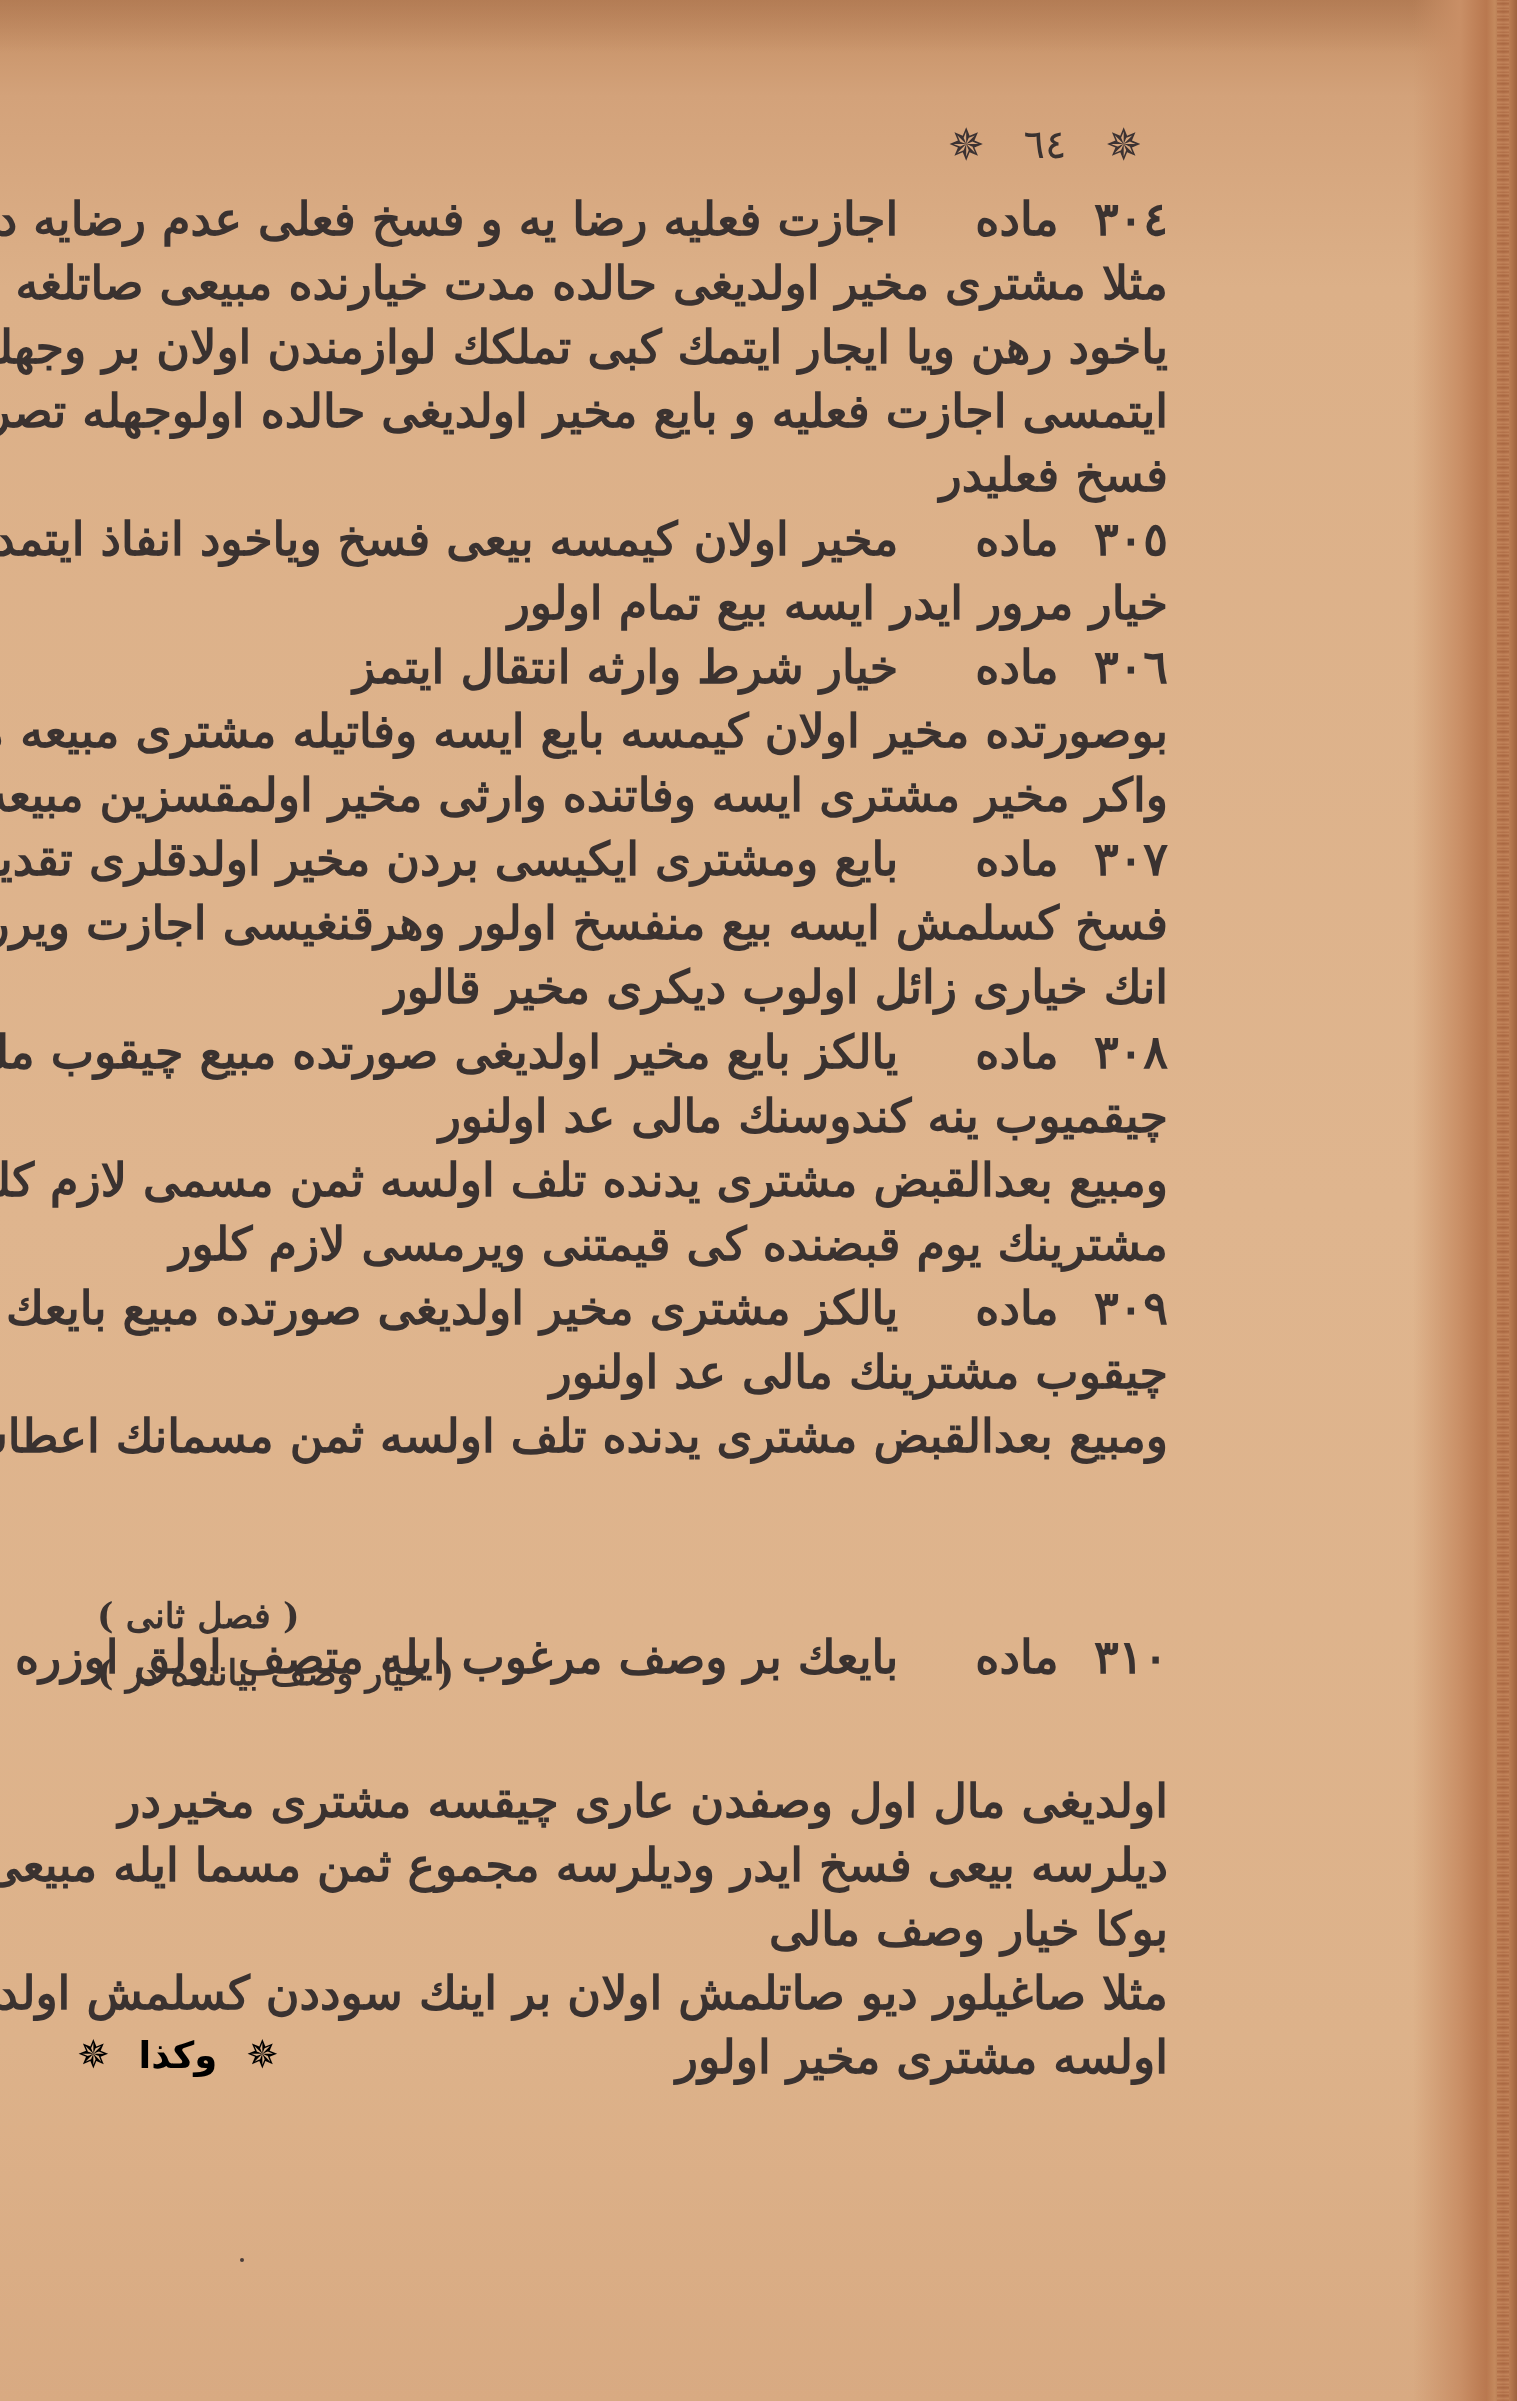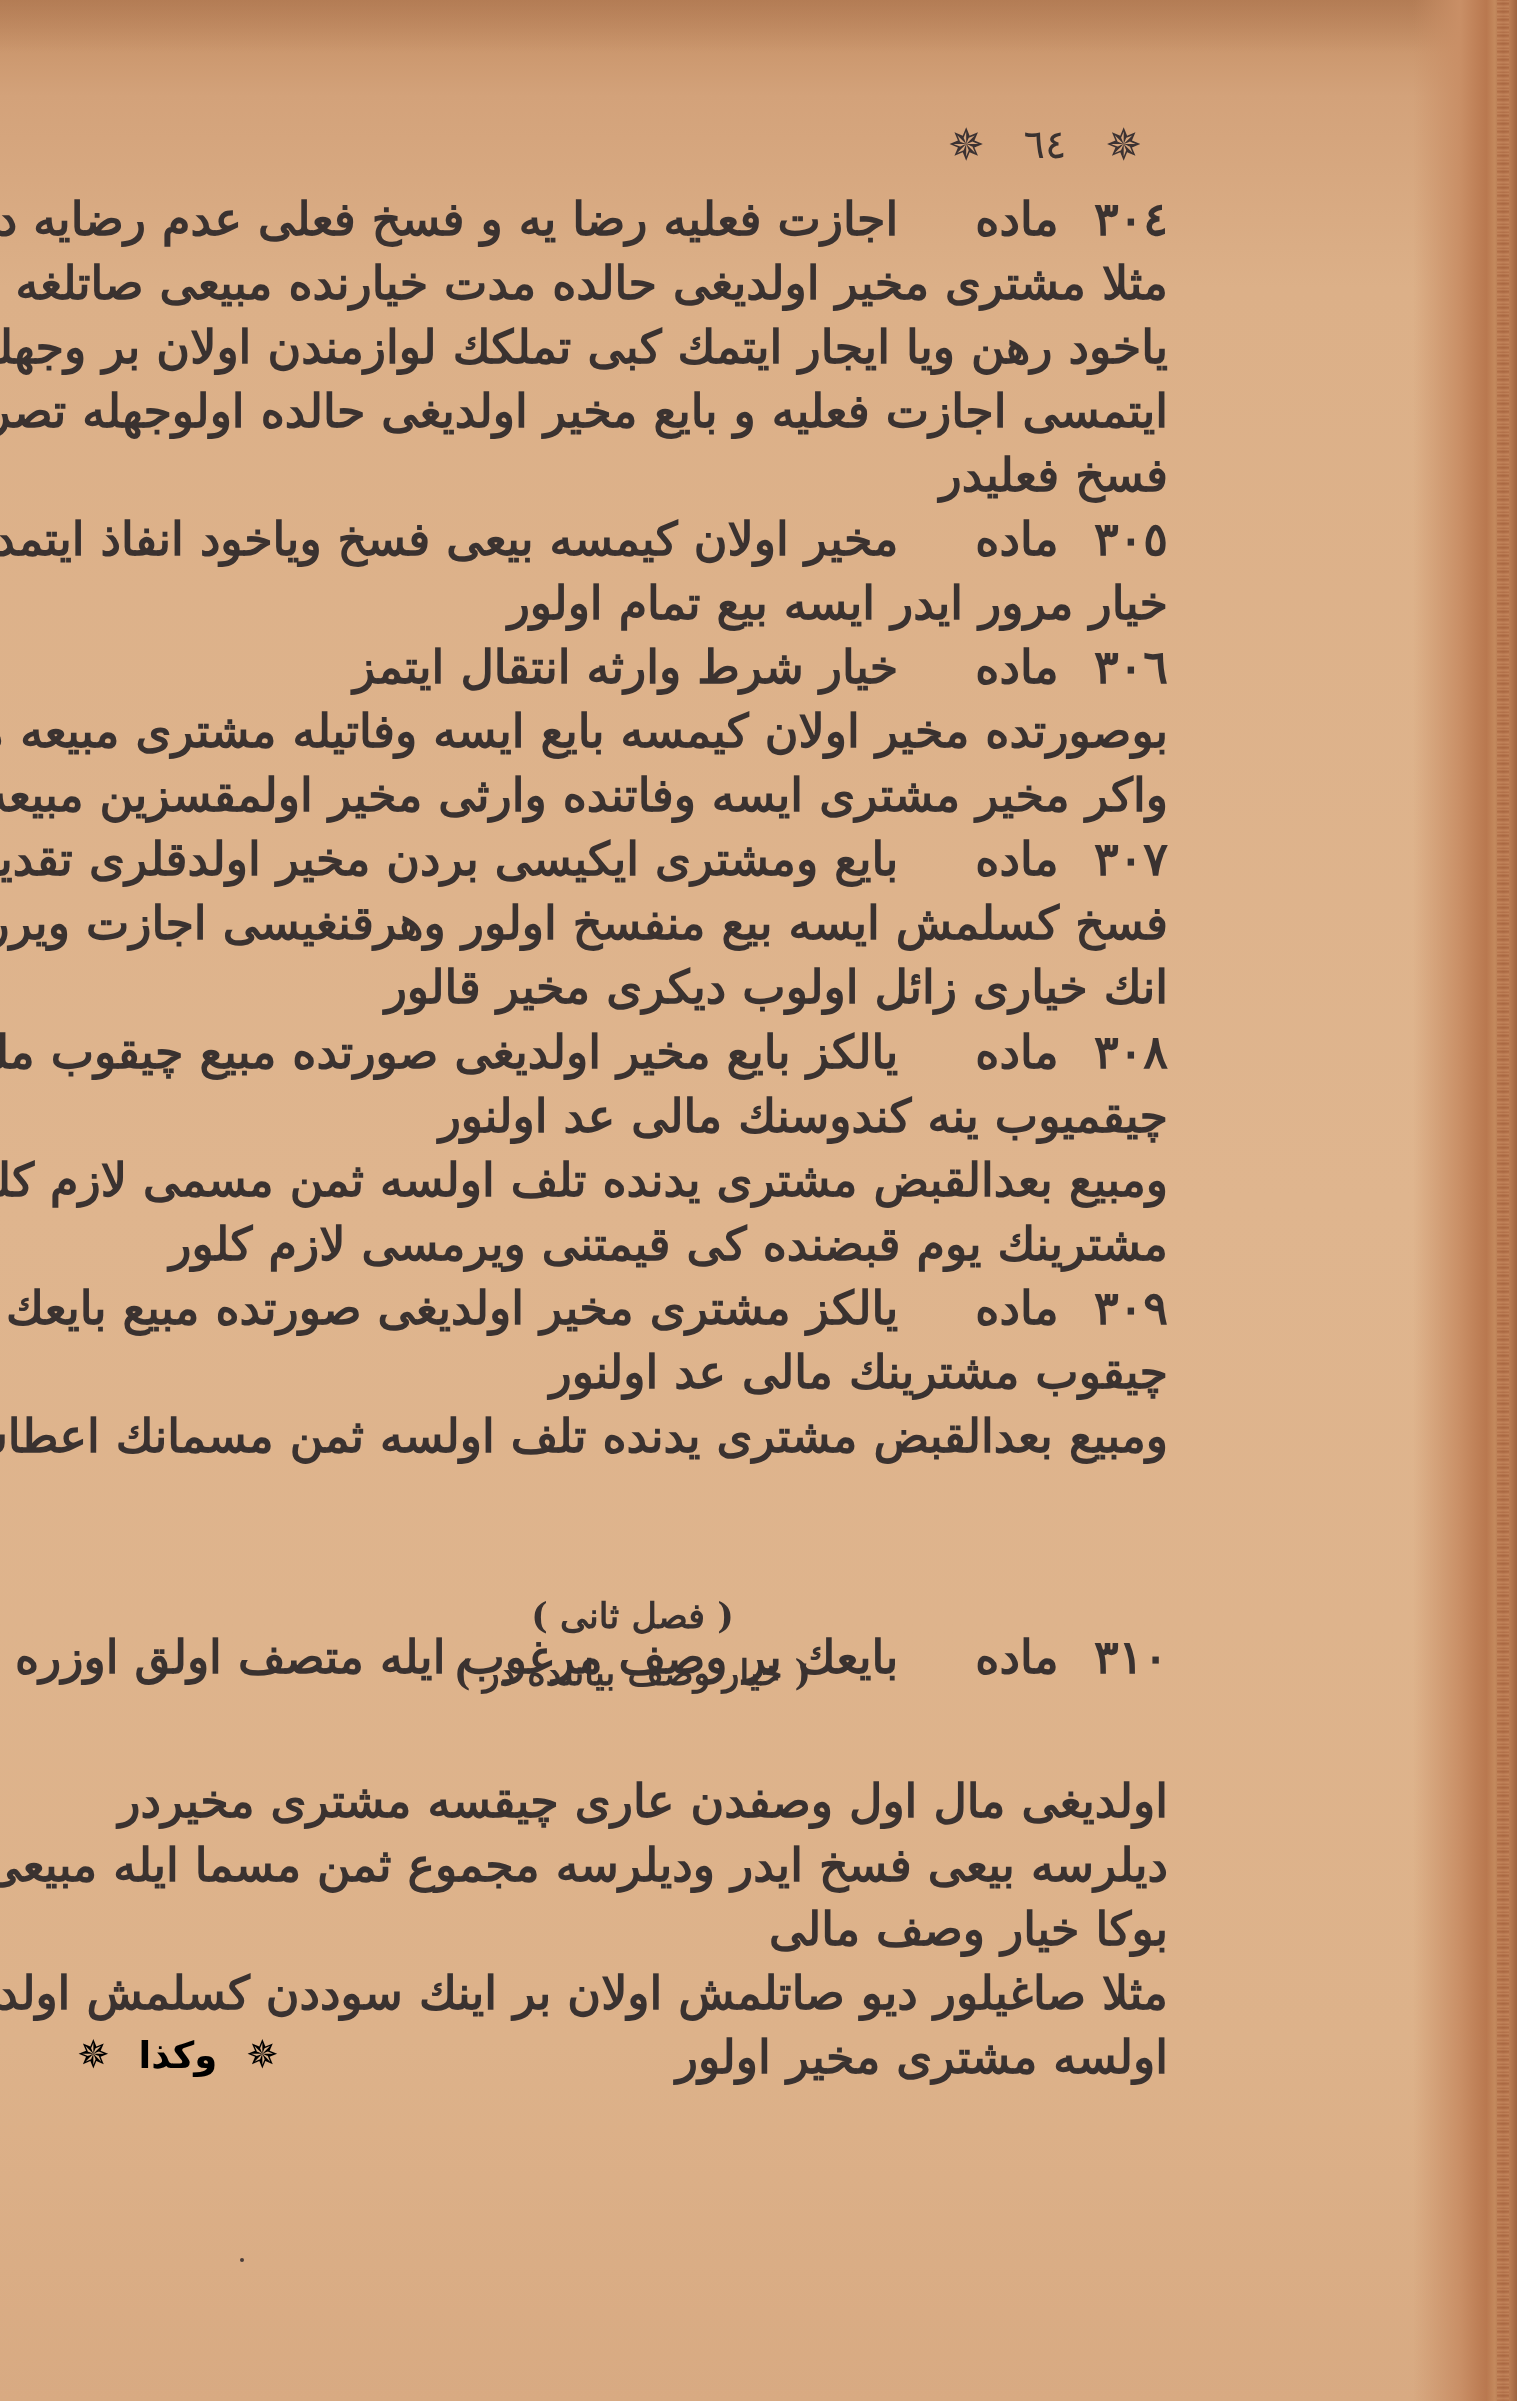--- a/index.html
+++ b/index.html
@@ -89,21 +89,21 @@
   .line .art-no {
     margin-left: 19.3px;
   }
   .line .art-word {
     margin-left: 61px;
   }
   .center {
     position: absolute;
     left: 0;
     width: 1071px;
-    text-align: center;
+    text-align: left;
     font-size: 35px;
     line-height: 53px;
     font-weight: bold;
   }
   .footer {
     position: absolute;
     left: 61px;
     top: 2028px;
     direction: ltr;
     font-size: 37px;

